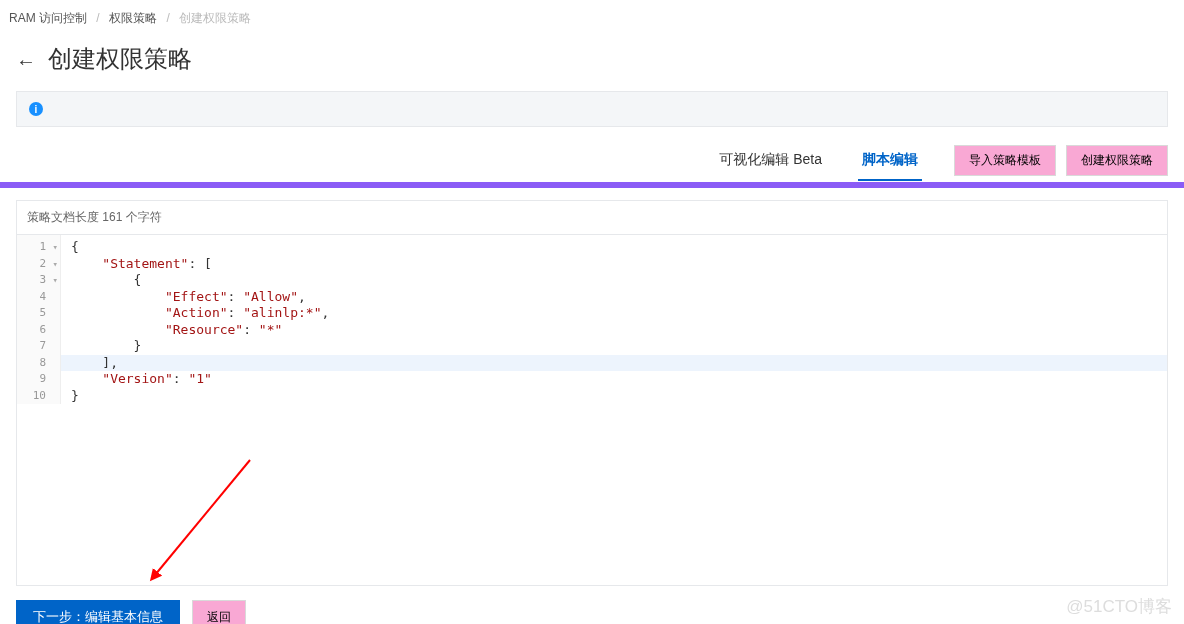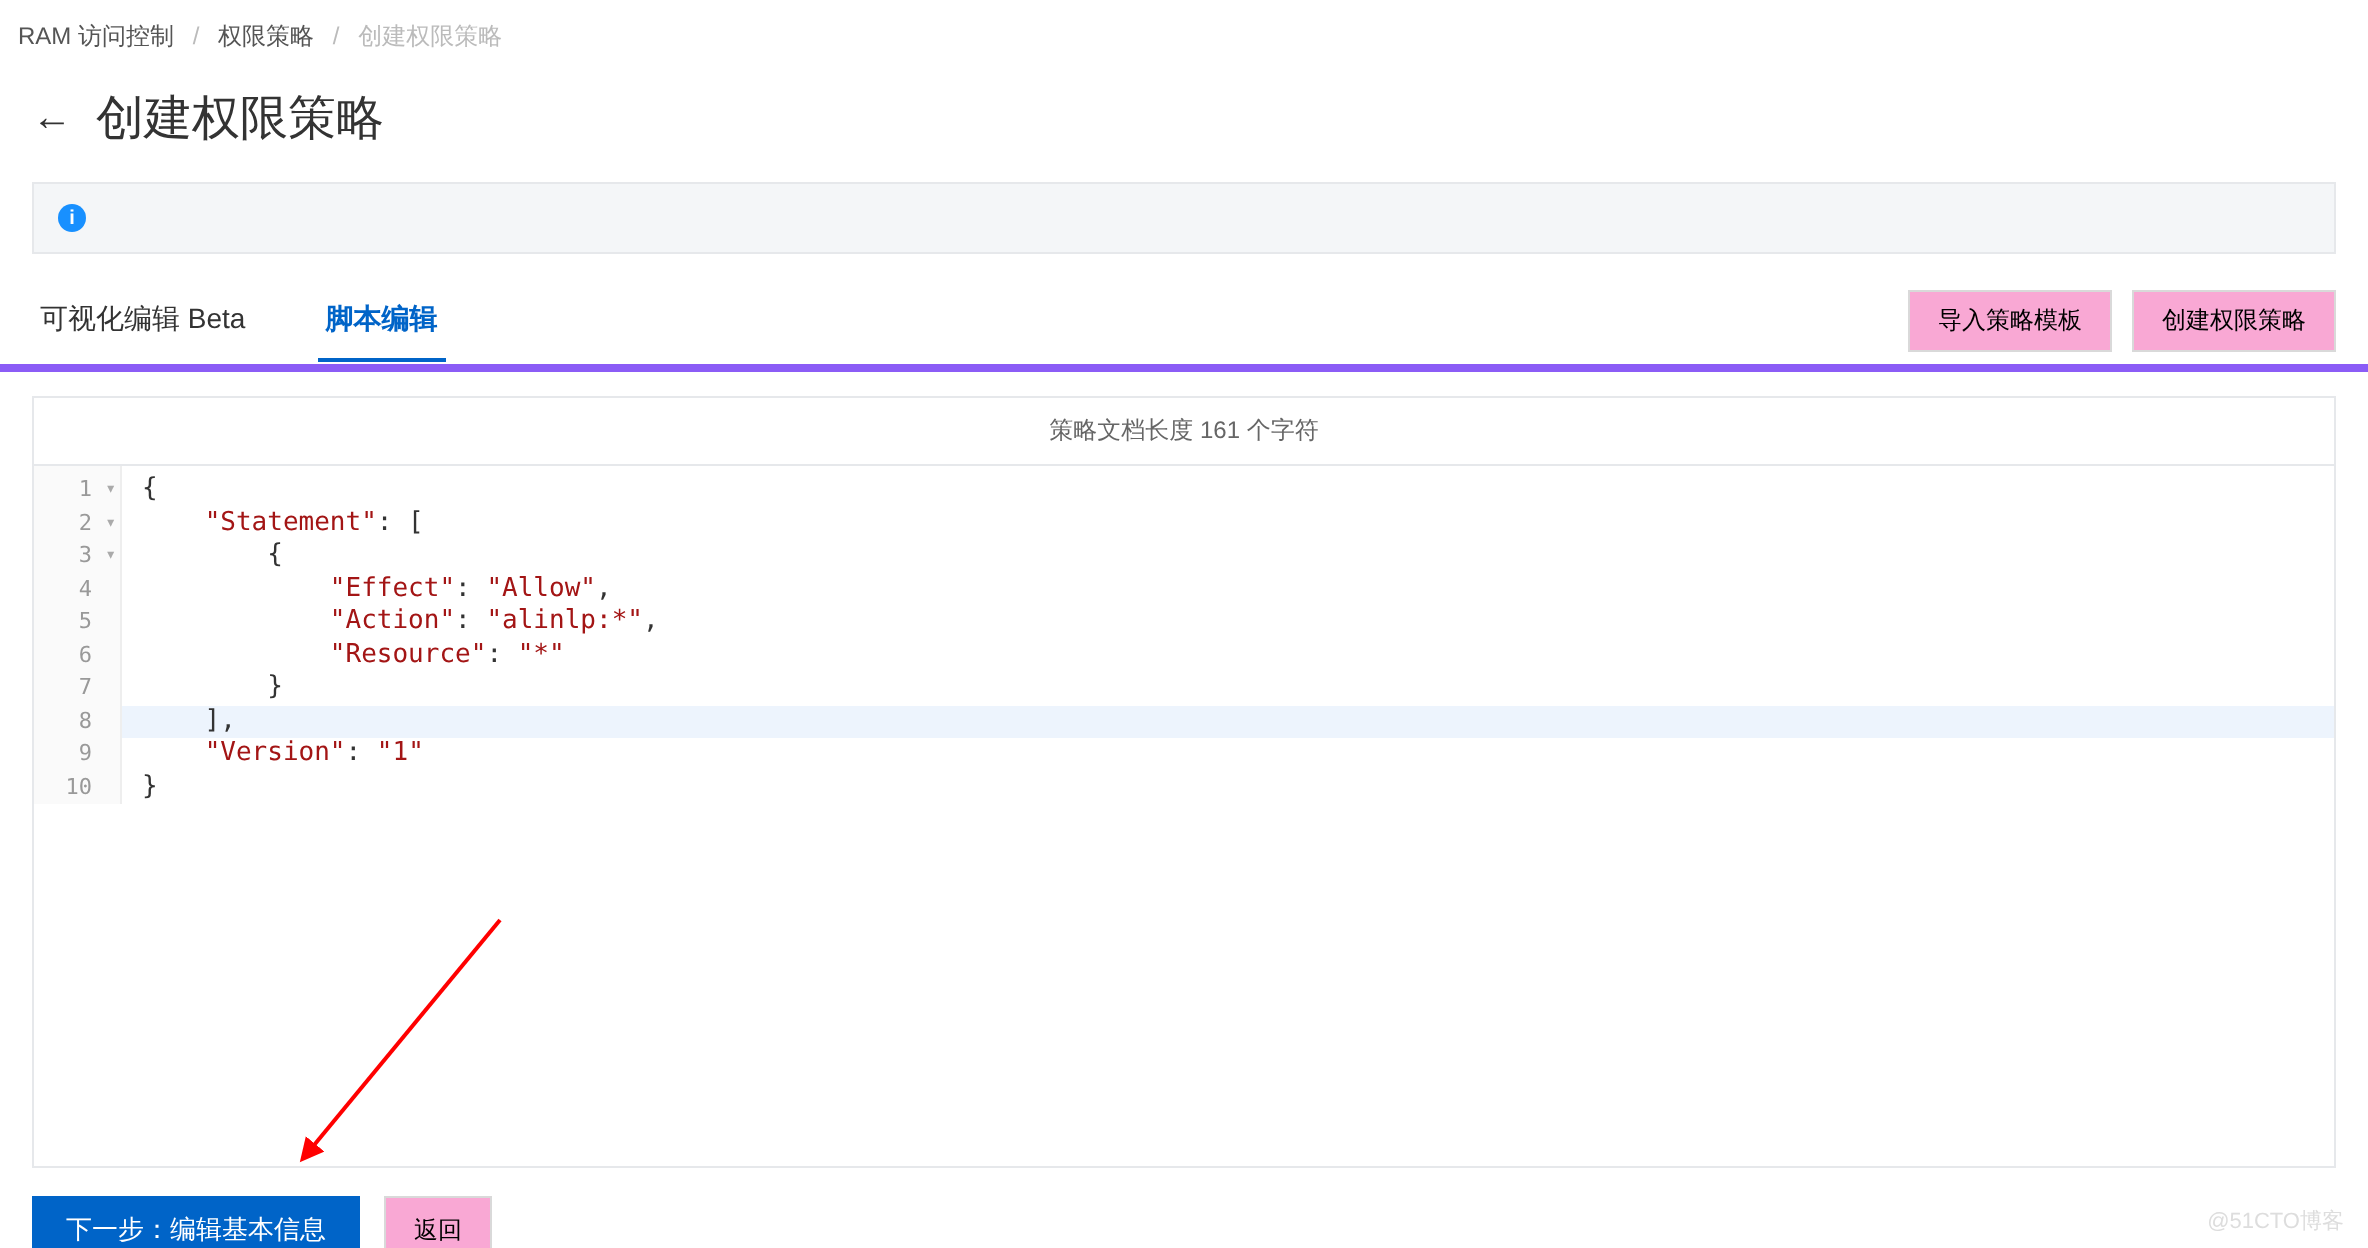--- a/index.html
+++ b/index.html
@@ -5,42 +5,42 @@
   * { box-sizing: border-box; margin: 0; padding: 0; }
   body { font-family: -apple-system, "PingFang SC", "Microsoft YaHei", sans-serif; font-size: 13px; color: #333; background: #fff; width: 1184px; }
   .breadcrumb { padding: 10px 9px; font-size: 12px; color: #555; }
   .breadcrumb .sep { margin: 0 6px; color: #bbb; }
   .breadcrumb .current { color: #bbb; }
   .title-row { display: flex; align-items: center; padding: 6px 16px 16px 16px; }
   .back-arrow { font-size: 20px; margin-right: 12px; cursor: pointer; }
   .page-title { font-size: 24px; font-weight: 500; }
   .info-banner { margin: 0 16px 12px 16px; background: #f4f6f8; border: 1px solid #e6e8eb; padding: 10px 12px; display: flex; align-items: center; font-size: 12px; color: #555; }
   .info-icon { width: 14px; height: 14px; border-radius: 50%; background: #1890ff; color: #fff; font-size: 10px; display: inline-flex; align-items: center; justify-content: center; margin-right: 8px; font-weight: bold; }
-  .tabs-row { display: flex; align-items: center; justify-content: space-between; padding: 0 16px; border-bottom: 4px solid #8b5cf6; }
+  .tabs-row { display: flex; align-items: center; justify-content: flex-end; padding: 0 16px; border-bottom: 6px solid #8b5cf6; }
   .tabs { display: flex; }
   .tab { padding: 10px 4px; margin-right: 32px; font-size: 14px; cursor: pointer; color: #333; border-bottom: 2px solid transparent; }
   .tab.active { color: #0064c8; border-bottom: 2px solid #0064c8; font-weight: 700; }
   .tab-buttons { display: flex; gap: 10px; padding: 6px 0; }
   .btn { border: 1px solid #d9d9d9; background: #f9a8d4; padding: 6px 14px; font-size: 12px; cursor: pointer; }
   .editor-wrap { margin: 12px 16px 0 16px; border: 1px solid #e6e8eb; }
-  .char-count { padding: 8px 10px; font-size: 12px; color: #666; border-bottom: 1px solid #e6e8eb; text-align: center; }
+  .char-count { padding: 8px 10px; font-size: 12px; color: #666; border-bottom: 1px solid #e6e8eb; }
   .code-editor { font-family: "Consolas", "Monaco", "SimSun", monospace; font-size: 13px; line-height: 16.5px; position: relative; height: 350px; overflow: hidden; }
   .gutter { position: absolute; left: 0; top: 0; width: 44px; border-right: 1px solid #eee; background: #fafafa; text-align: right; color: #999; font-size: 11px; padding-top: 4px; }
   .gutter .ln { padding-right: 14px; height: 16.5px; position: relative; }
   .gutter .ln.foldable::after { content: "▾"; position: absolute; right: 2px; top: 0; font-size: 9px; color: #aaa; }
   .code-body { margin-left: 44px; padding: 4px 0 0 10px; }
   .code-line { height: 16.5px; white-space: pre; }
   .code-line.hl { background: #edf4fd; margin-left: -10px; padding-left: 10px; margin-right: 0; }
   .s-key { color: #a31515; }
   .s-val { color: #a31515; }
   .s-pun { color: #333; }
   .footer { padding: 14px 16px; display: flex; gap: 12px; }
   .btn-primary { background: #0064c8; color: #fff; border: 1px solid #0064c8; padding: 7px 16px; font-size: 13px; cursor: pointer; }
   .arrow-svg { position: absolute; pointer-events: none; }
-  .watermark { position: absolute; bottom: 6px; right: 12px; font-size: 11px; color: #ddd; }
+  .watermark { position: absolute; bottom: 6px; right: 12px; font-size: 17px; color: #ddd; }
   .container { position: relative; width: 1184px; height: 624px; }
 </style>
 </head>
 <body>
 <div class="container">
 
 <div class="breadcrumb">
   <span>RAM 访问控制</span>
   <span class="sep">/</span>
   <span>权限策略</span>

